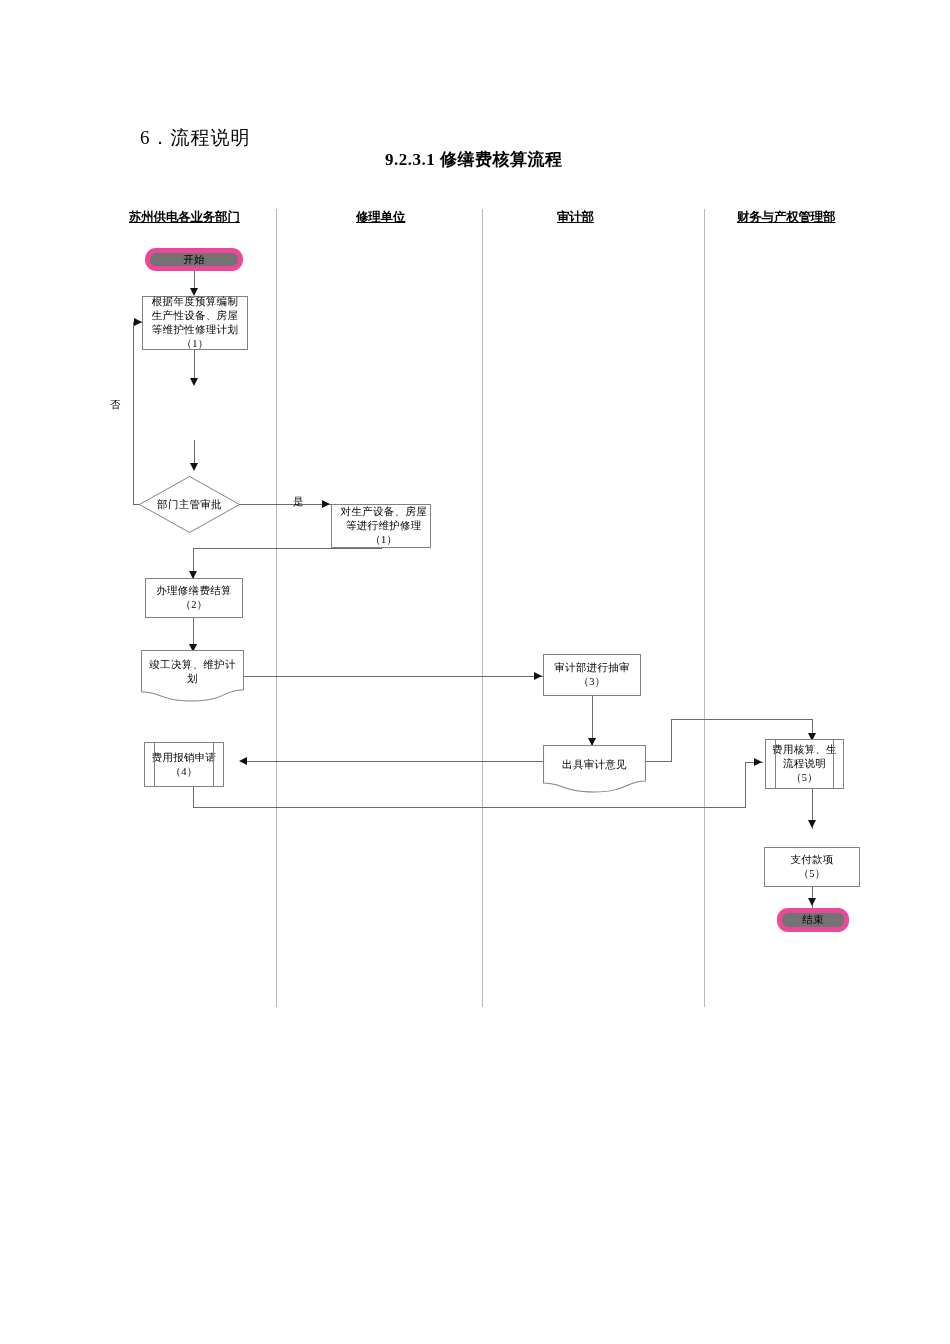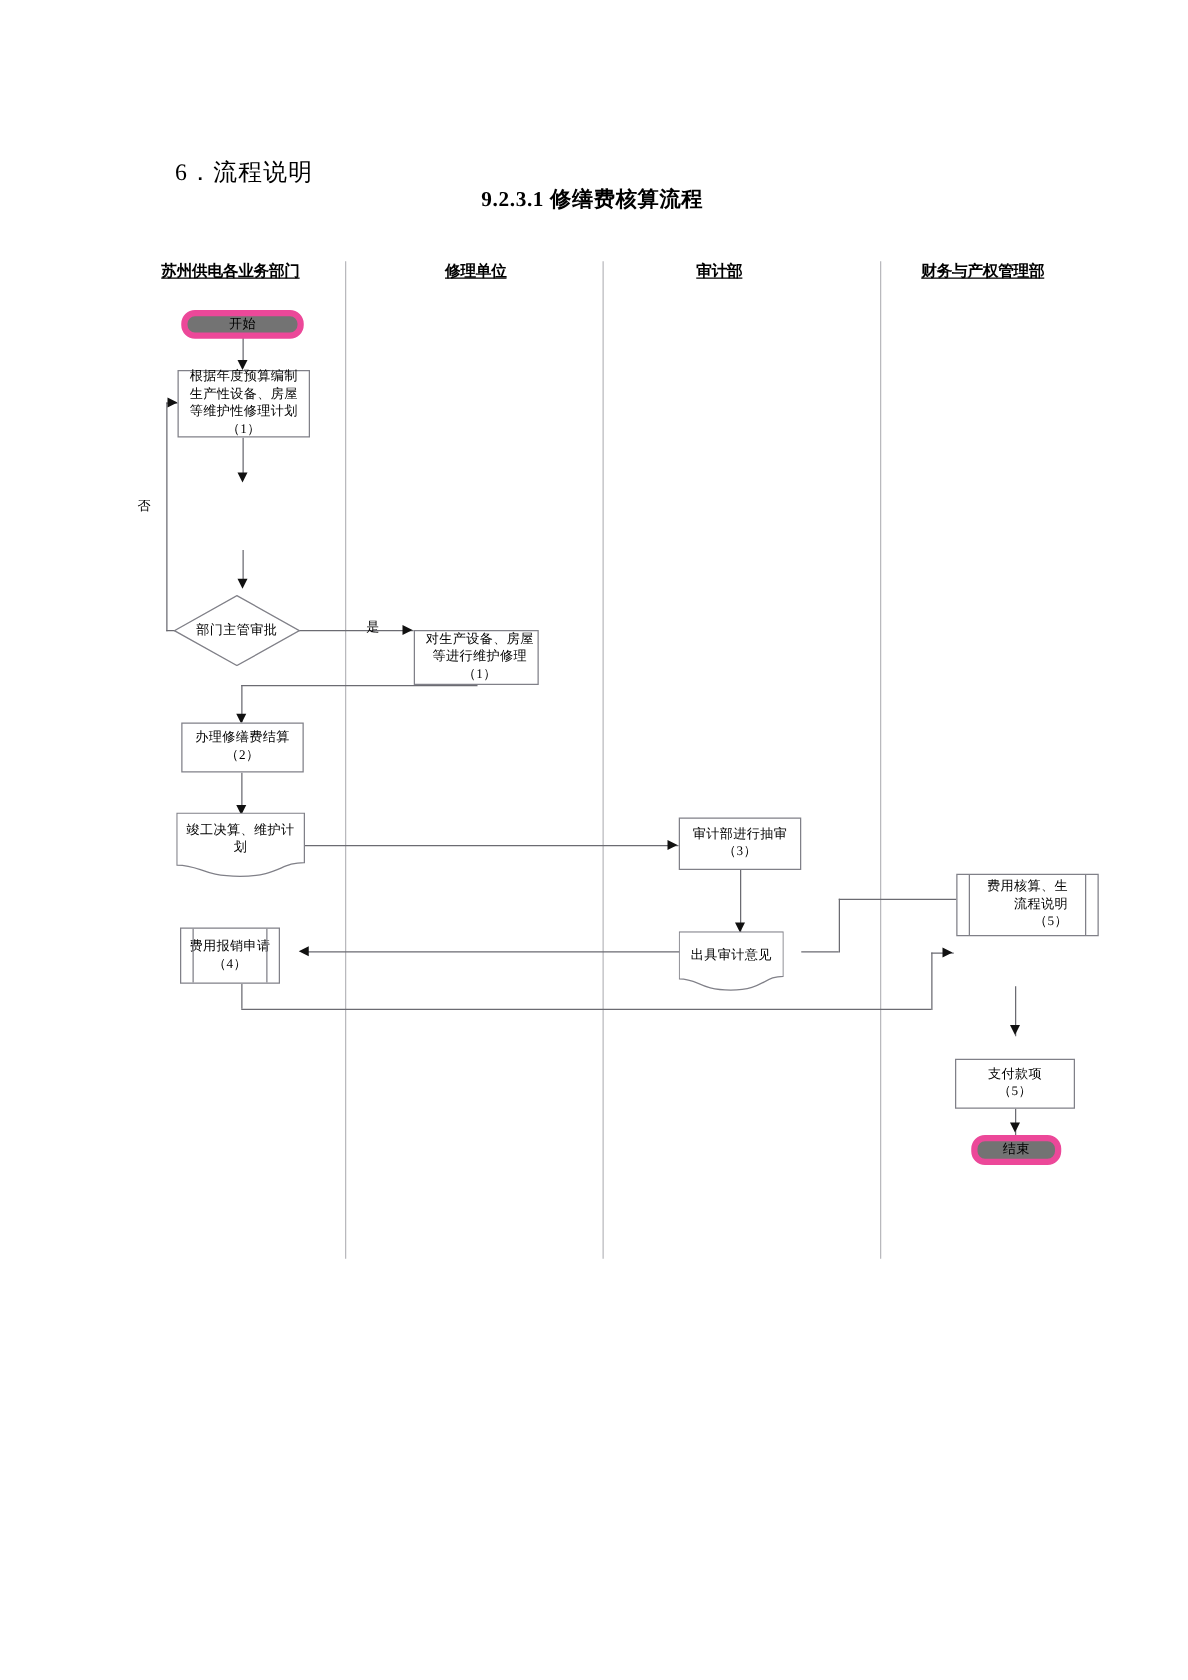--- a/index.html
+++ b/index.html
@@ -274,37 +274,37 @@
     </span>
   </div>
 
   <div class="node shape-box" style="left:543px; top:654px; width:98px; height:42px;">
     <span class="txt">
       <span>审计部进行抽审</span><br>
       <span>（3）</span>
     </span>
   </div>
 
-  <div class="node shape-doc" style="left:543px; top:745px; width:84px; height:48px;">
+  <div class="node shape-doc" style="left:543px; top:745px; width:103px; height:48px;">
     <span class="doc-bg">
       <svg viewBox="0 0 99 48" preserveAspectRatio="none">
         <path d="M0.5,0.5 L98.5,0.5 L98.5,36 C80,36 80,47 49,47 C19,47 19,38 0.5,38 Z" fill="#ffffff" stroke="#808088" stroke-width="1"></path>
       </svg>
     </span>
     <span class="txt" style="margin-bottom:9px;">出具审计意见</span>
   </div>
 
   <div class="node shape-predef" style="left:144px; top:742px; width:80px; height:45px;">
     <span class="txt">
       <span>费用报销申请</span><br>
       <span>（4）</span>
     </span>
   </div>
 
-  <div class="node shape-predef" style="left:765px; top:699px; width:114px; height:50px;text-align:right;">
+  <div class="node shape-predef" style="left:765px; top:739px; width:79px; height:50px;">
     <span class="txt">
       <span>费用核算、生</span><br>
       <span>流程说明</span><br>
       <span>（5）</span>
     </span>
   </div>
 
   <div class="node shape-box" style="left:764px; top:827px; width:96px; height:40px;margin-top:20px;">
     <span class="txt">
       <span>支付款项</span><br>

